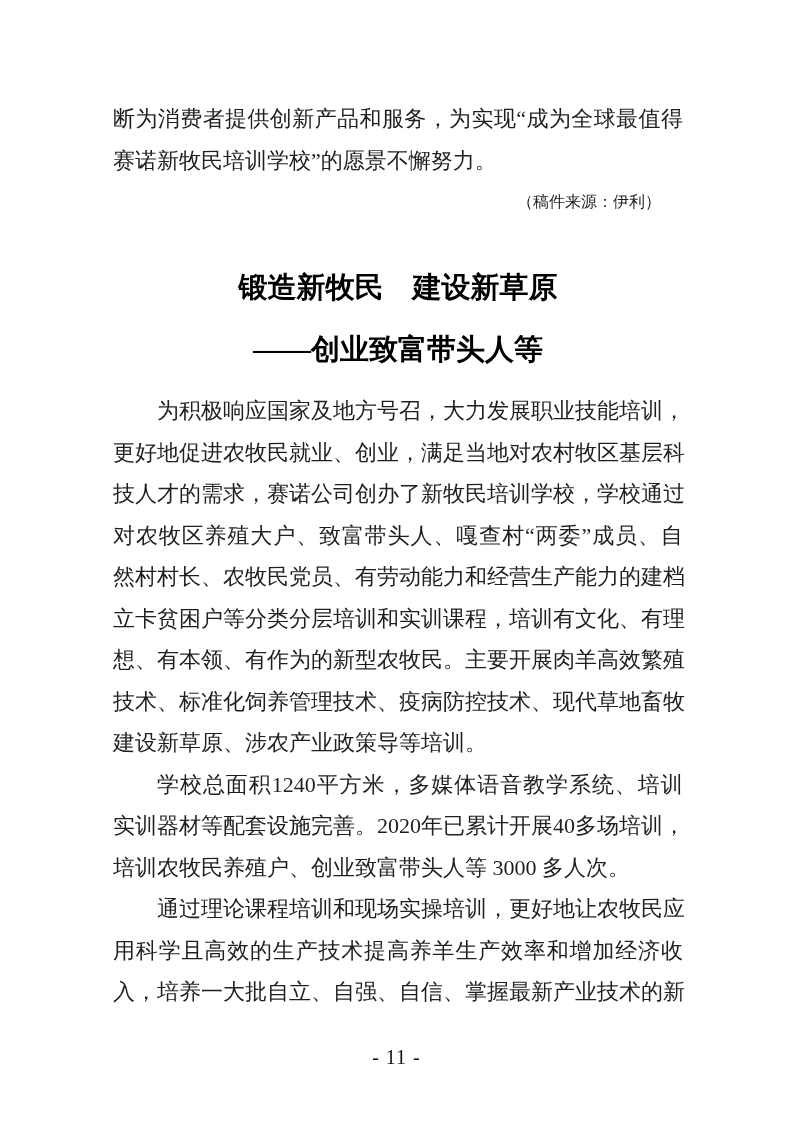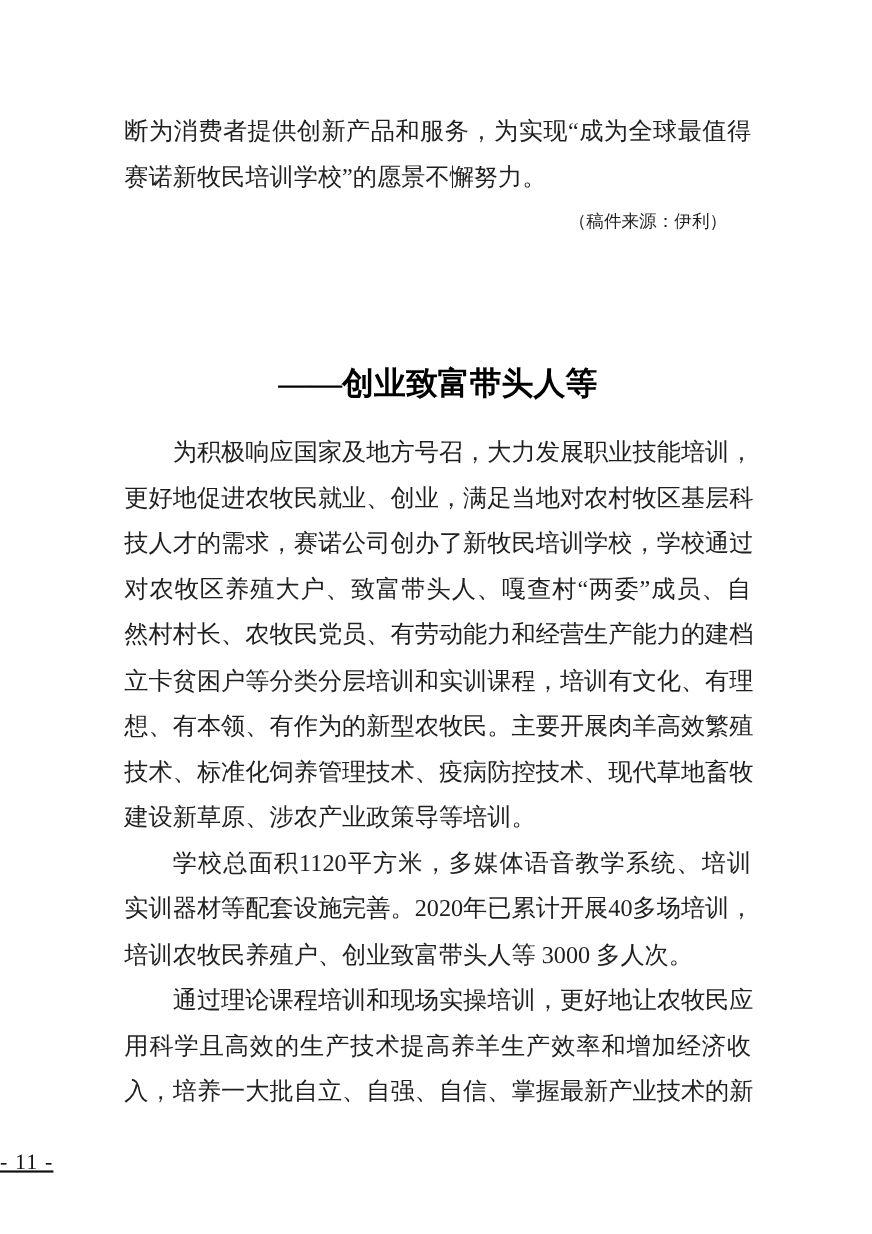--- a/index.html
+++ b/index.html
@@ -61,26 +61,25 @@
     height: 42px;
     white-space: nowrap;
   }
   .title { top: 266px; }
   .subtitle { top: 328px; }
   .pagenum {
     position: absolute;
     left: 0;
     top: 1042px;
     width: 793px;
-    text-align: left;
+    text-align: center;
     font-size: 20px;
     line-height: 30px;
     color: #111111;
     letter-spacing: 1px;
-    text-decoration: underline;
   }
 </style>
 </head>
 <body>
 
 <div class="page">
   <div class="textcol continued">
       <div class="line j">
         <span>断</span>
         <span>为</span>
@@ -105,20 +104,21 @@
         <span>为</span>
         <span>全</span>
         <span>球</span>
         <span>最</span>
         <span>值</span>
         <span>得</span>
       </div>
       <div class="line">赛诺新牧民培训学校”的愿景不懈努力。</div>
     </div>
   <div class="source">（稿件来源：伊利）</div>
+  <h1 class="title">锻造新牧民　建设新草原</h1>
   <h2 class="subtitle">——创业致富带头人等</h2>
   <div class="textcol body-text">
       <div>
         <div class="line j ind">
           <span>为</span>
           <span>积</span>
           <span>极</span>
           <span>响</span>
           <span>应</span>
           <span>国</span>
@@ -339,21 +339,21 @@
         </div>
         <div class="line">建设新草原、涉农产业政策导等培训。</div>
       </div>
       <div>
         <div class="line j ind">
           <span>学</span>
           <span>校</span>
           <span>总</span>
           <span>面</span>
           <span>积</span>
-          <span>1120</span>
+          <span>1240</span>
           <span>平</span>
           <span>方</span>
           <span>米</span>
           <span>，</span>
           <span>多</span>
           <span>媒</span>
           <span>体</span>
           <span>语</span>
           <span>音</span>
           <span>教</span>

